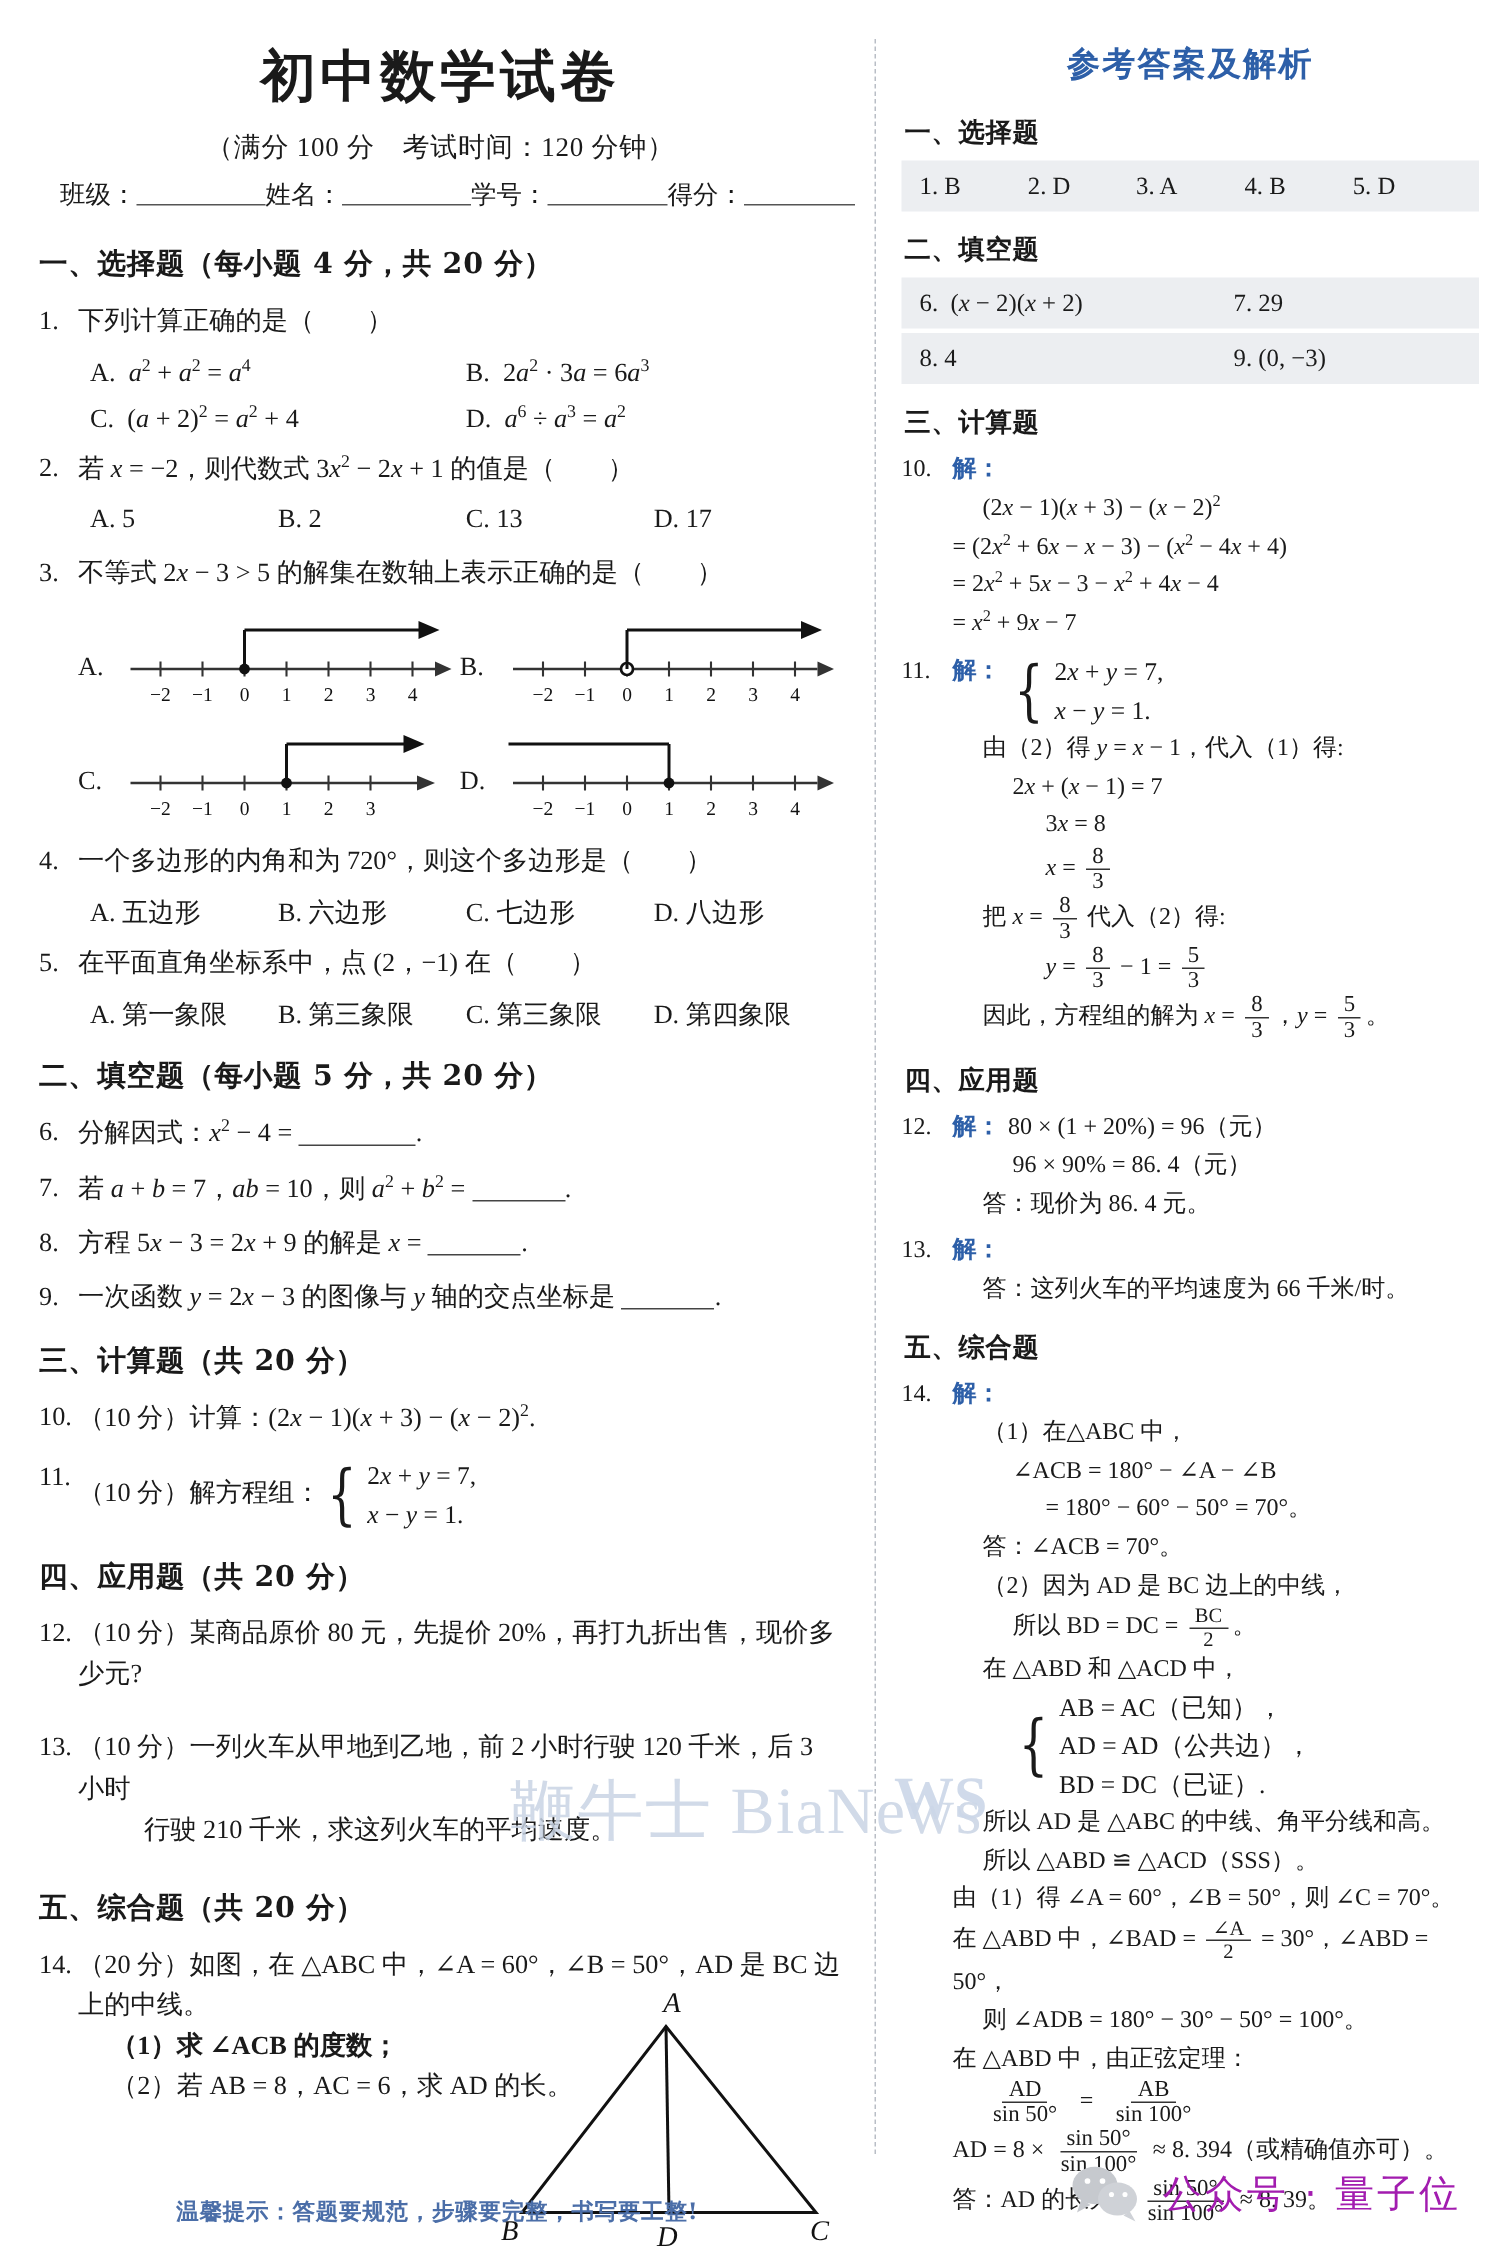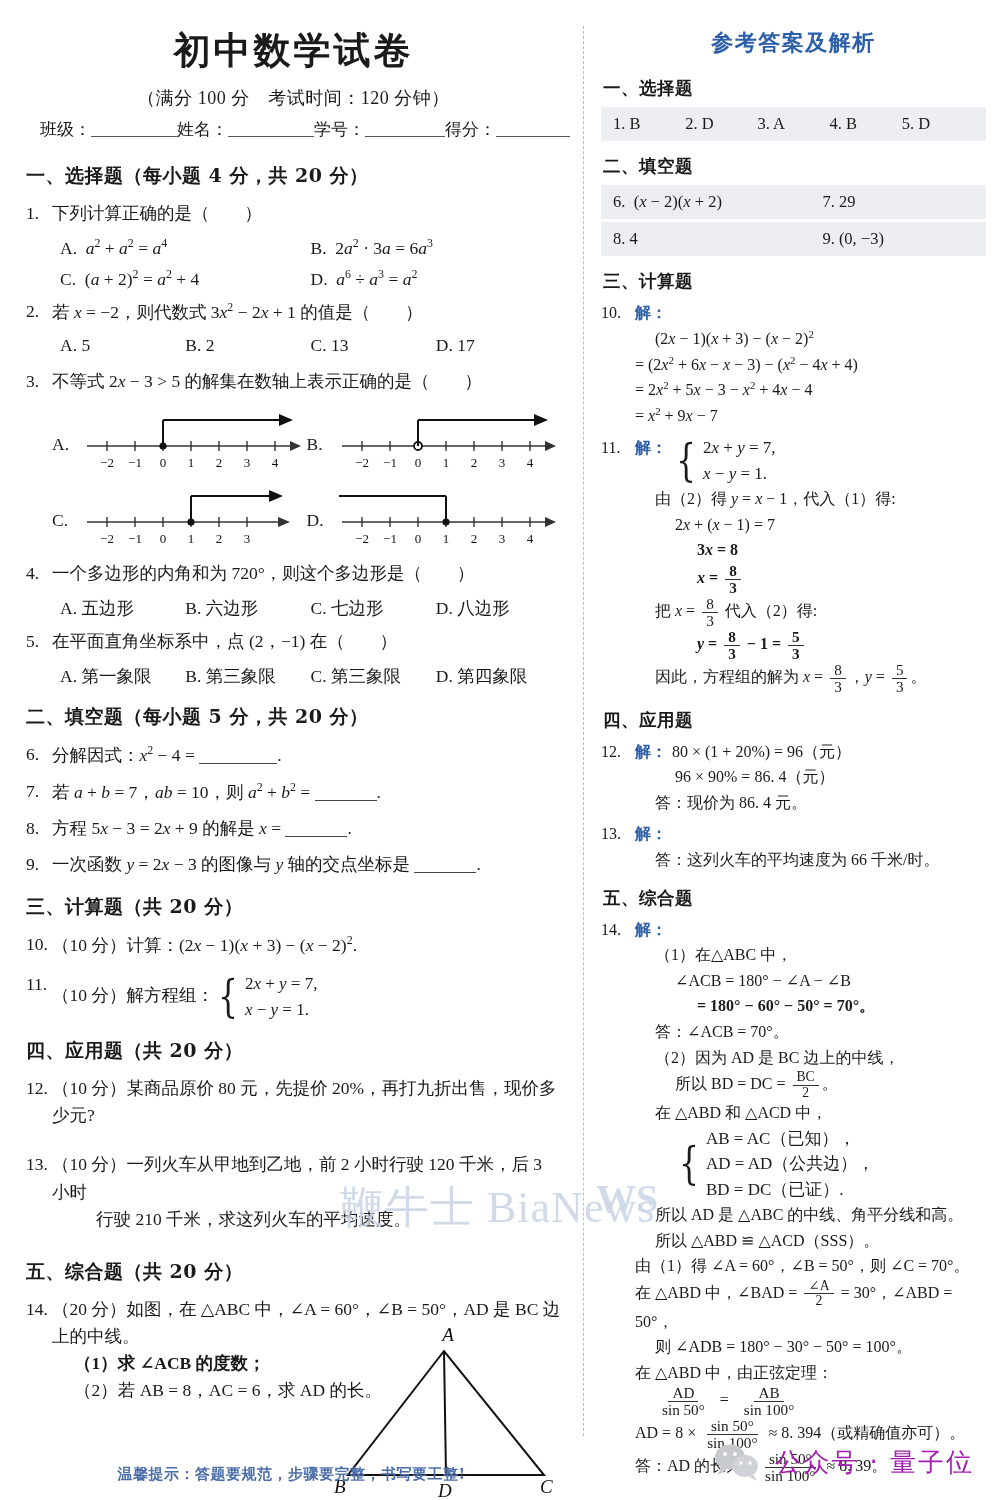--- a/index.html
+++ b/index.html
@@ -105,21 +105,21 @@
   .ans-band.one > span { flex:1; }
   .ans-band.two > span:first-child { width:58%; }
   .ans-band.two > span:last-child  { width:42%; }
   .solve { font-size:16px; line-height:1.6; margin:4px 0 6px 0; }
   .sol-row { display:flex; }
   .sol-num { width:34px; flex:none; }
   .sol-jie { color:#2d5fa8; font-weight:bold; margin-right:5px; }
   .ind1 { margin-left:34px; }
   .ind2 { margin-left:54px; }
   .ind3 { margin-left:74px; }
-  .ind4 { margin-left:96px;font-weight:bold; }
+  .ind4 { margin-left:96px; }
 
   
   .frac { display:inline-flex; flex-direction:column; align-items:center;
           vertical-align:middle; margin:0 3px; line-height:1.05; }
   .frac .num { border-bottom:1.2px solid #333; padding:0 4px; font-size:.95em; }
   .frac .den { padding:0 4px; font-size:.95em; }
   .frac.sm { font-size:.9em; }
 
   
   .wm-bianews {

